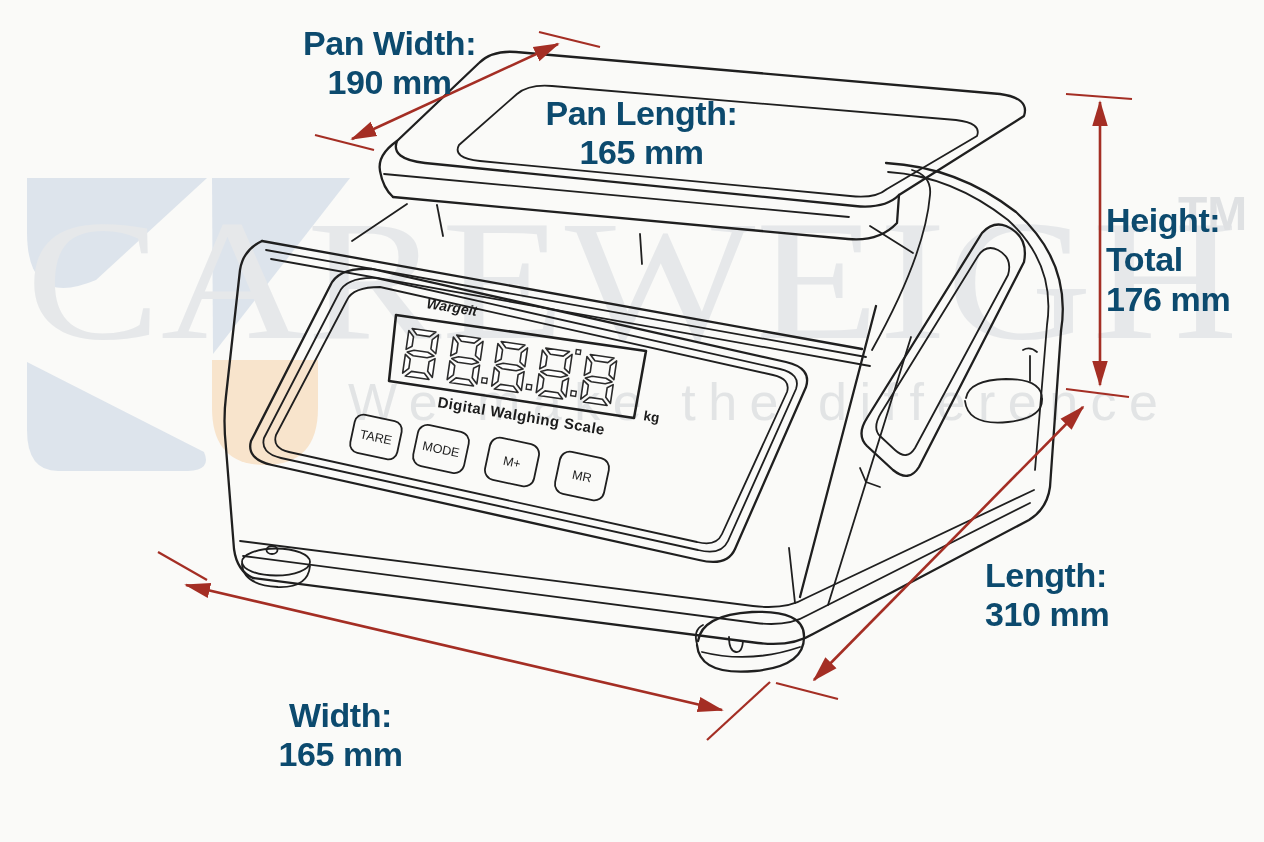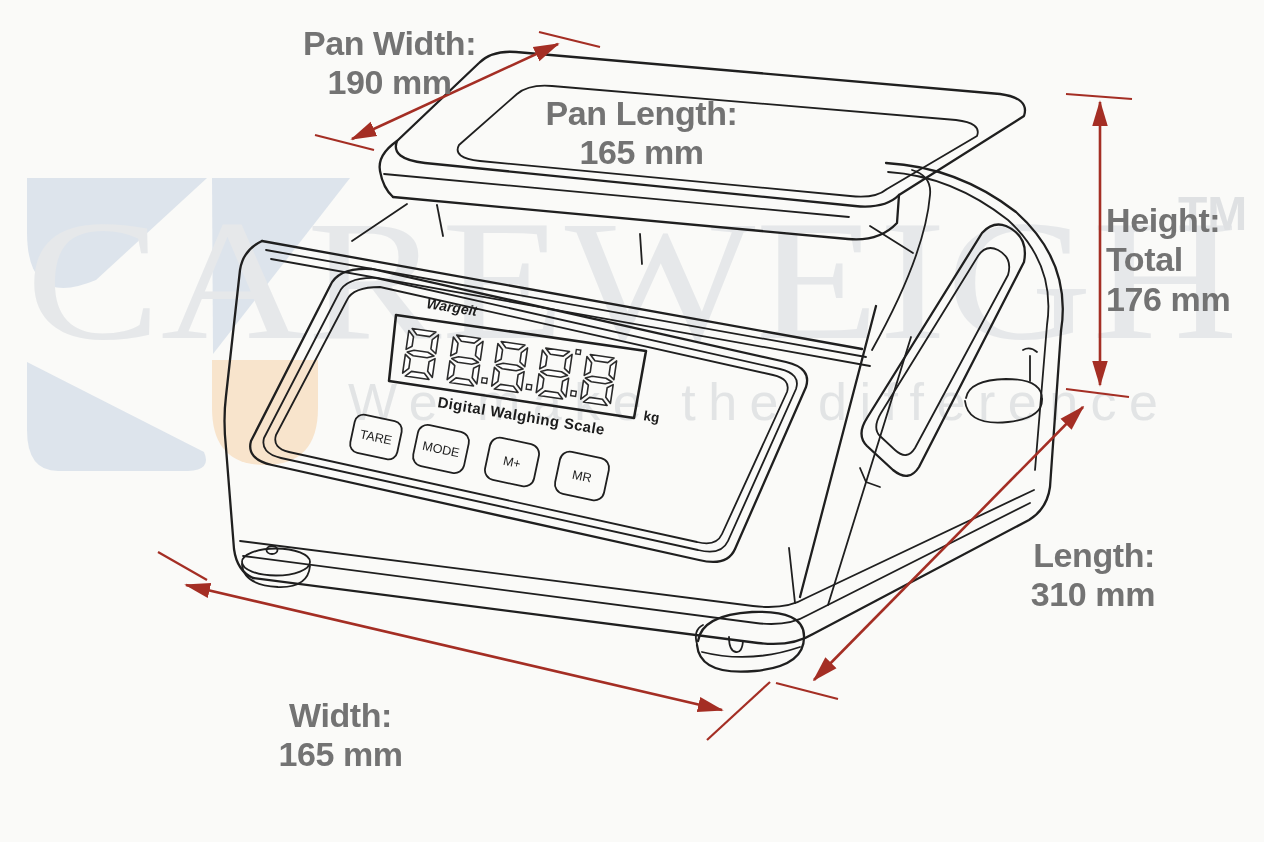--- a/index.html
+++ b/index.html
@@ -5,21 +5,21 @@
   html,body{margin:0;padding:0;background:#e9e9e9;}
   .stage{
     position:relative;width:1264px;height:842px;overflow:hidden;
     background:#fafaf8;font-family:"Liberation Sans",sans-serif;
   }
   .stage svg{position:absolute;left:0;top:0;}
   .dim-label{
     position:absolute;
     font-family:"Liberation Sans",sans-serif;
     font-weight:600;font-size:34px;line-height:1.16;
-    color:#737373;letter-spacing:-0.4px;
+    color:#0c4a6e;letter-spacing:-0.4px;
   }
   .center{text-align:center;}
   .sketch{stroke:#1f1f1f;fill:none;stroke-linecap:round;stroke-linejoin:round;}
   .thick{stroke-width:2.3;}
   .thin{stroke-width:1.8;}
   .wm-serif{font-family:"Liberation Serif",serif;}
   .wm-sans{font-family:"Liberation Sans",sans-serif;}
   .devtext{font-family:"Liberation Sans",sans-serif;fill:#1c1c1c;}
 </style>
 </head>
@@ -215,21 +215,21 @@
     <div>Pan Length:</div>
     <div>165 mm</div>
   </div>
 
   <div class="dim-label" style="left:1106px;top:201px;width:158px;">
     <div>Height:</div>
     <div>Total</div>
     <div>176 mm</div>
   </div>
 
-  <div class="dim-label" style="left:985px;top:536px;width:170px;text-align:right;">
+  <div class="dim-label" style="left:985px;top:556px;width:170px;">
     <div>Length:</div>
     <div>310 mm</div>
   </div>
 
   <div class="dim-label center" style="left:248px;top:696px;width:185px;">
     <div>Width:</div>
     <div>165 mm</div>
   </div>
 
 </div>

